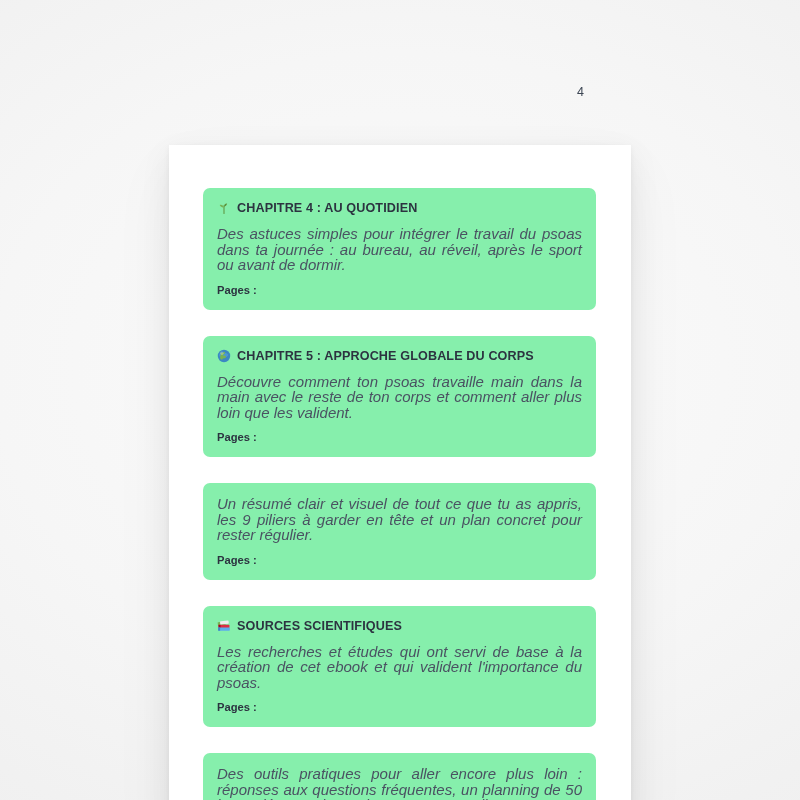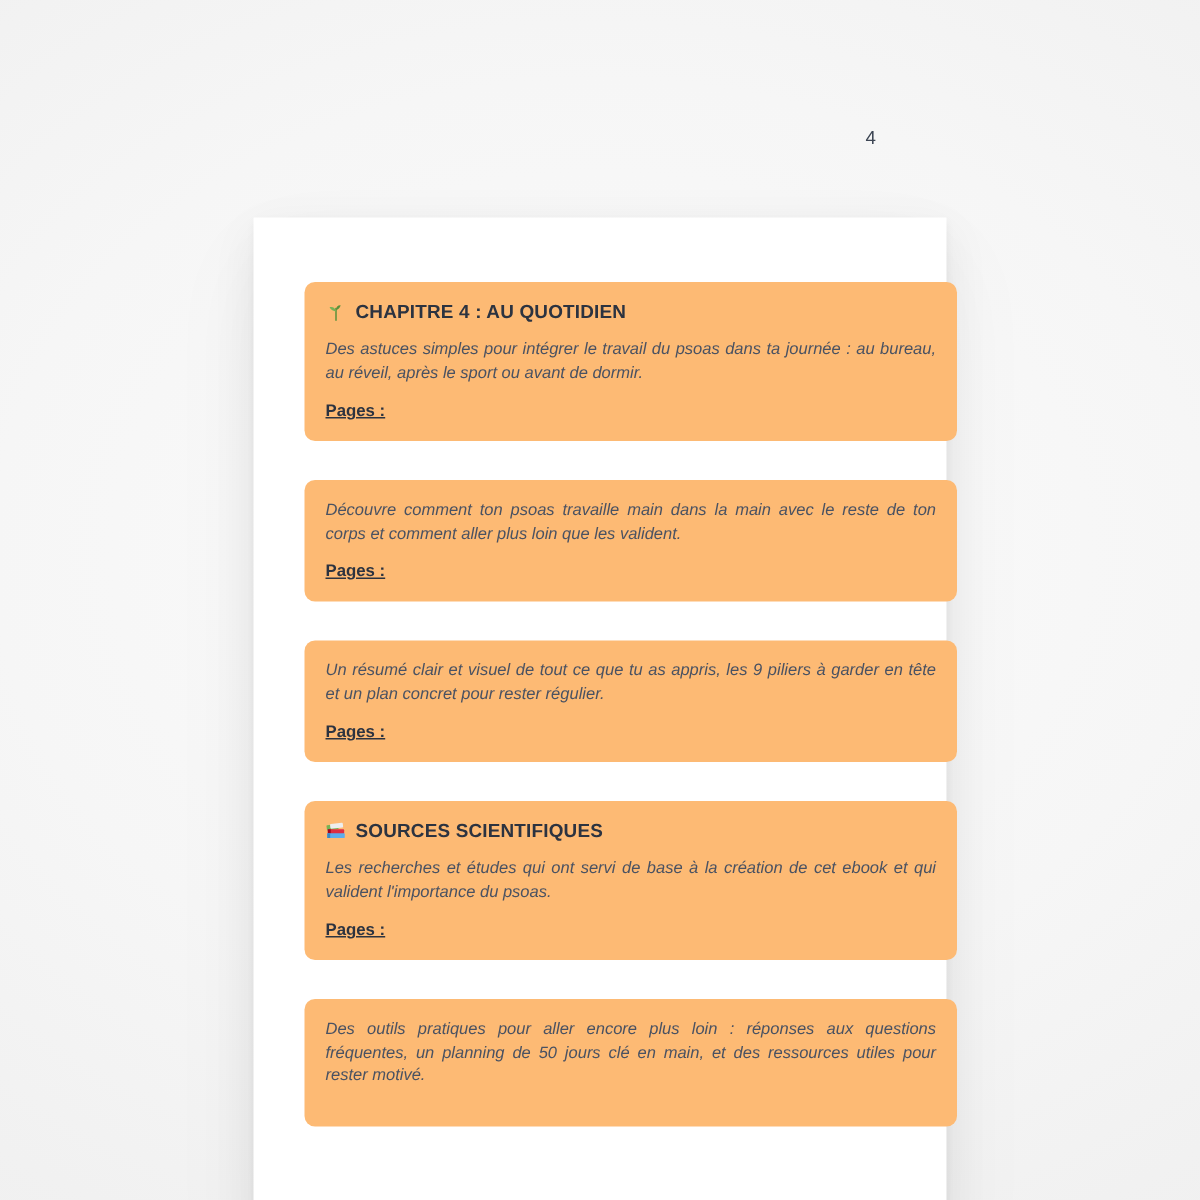--- a/index.html
+++ b/index.html
@@ -47,26 +47,26 @@
 
   
   .card-stack {
     position: absolute;
     left: 34px;
     top: 43px;
     width: 393px;
   }
 
   .chapter-card {
-    background: #fdba74;
+    background: #86efac;
     border-radius: 7px;
     padding: 13px 14px 14px 14px;
     margin-bottom: 26px;
     box-sizing: border-box;
-    width: 435px;
+    width: 393px;
   }
 
   .chapter-card.tight {
     margin-bottom: 26px;
   }
 
   .card-heading {
     display: flex;
     align-items: flex-start;
     gap: 6px;
@@ -87,34 +87,33 @@
   .card-title {
     font-size: 12.6px;
     font-weight: bold;
     color: #2c3340;
     letter-spacing: 0.01em;
     line-height: 15px;
     margin: 0;
   }
 
   .card-desc {
-    font-size: 11px;
+    font-size: 15px;
     font-style: italic;
     color: #4a5262;
     line-height: 15.5px;
     text-align: justify;
     margin: 0 0 11px 0;
   }
 
   .card-pages {
     font-size: 11.2px;
     font-weight: bold;
     color: #2c3340;
     margin: 0;
-    text-decoration: underline;
   }
 
   
   .page-number {
     position: absolute;
     right: 47px;
     bottom: 46px;
     font-size: 12.5px;
     color: #3d4654;
     font-weight: normal;
@@ -146,20 +145,31 @@
                 <path d="M18 15c3.5-1 7-4 8-8.5-4.5-0.5-8 2.5-8 8.5z" fill="#5c913b"></path>
               </svg>
             </span>
             <div class="card-title">CHAPITRE 4 : AU QUOTIDIEN</div>
           </div>
           <p class="card-desc">Des astuces simples pour intégrer le travail du psoas dans ta journée : au bureau, au réveil, après le sport ou avant de dormir.</p>
           <p class="card-pages">Pages :</p>
         </div>
 
         <div class="chapter-card">
+          <div class="card-heading">
+            <span class="card-emoji">
+              <svg class="emoji-svg" viewBox="0 0 36 36" xmlns="http://www.w3.org/2000/svg">
+                <circle cx="18" cy="18" r="16" fill="#3b88c3"></circle>
+                <path d="M6 12c3-1 5 1 8 0s5-3 8-2 6 2 7 5c-1 4-4 6-7 5s-4-3-7-2-4 3-7 2-3-5-2-8z" fill="#5dadec" opacity="0.45"></path>
+                <path d="M9 9c2.5 0 4 1.5 5.5 1s2-2.5 4-2 3 2 2 3.5-3 1-4 2.5.5 3 2 3.5 3.5-.5 4.5 1-.5 3.5-2 4.5-4 .5-5.5 1.5-1 3-3 3-3.5-2-4.5-3.5S9 19 9 17s1-3 1-4.5S8.5 9 9 9z" fill="#77b255"></path>
+                <circle cx="12.5" cy="11" r="4.5" fill="#ffffff" opacity="0.28"></circle>
+              </svg>
+            </span>
+            <div class="card-title">CHAPITRE 5 : APPROCHE GLOBALE DU CORPS</div>
+          </div>
           <p class="card-desc">Découvre comment ton psoas travaille main dans la main avec le reste de ton corps et comment aller plus loin que les valident.</p>
           <p class="card-pages">Pages :</p>
         </div>
 
         <div class="chapter-card">
           <p class="card-desc">Un résumé clair et visuel de tout ce que tu as appris, les 9 piliers à garder en tête et un plan concret pour rester régulier.</p>
           <p class="card-pages">Pages :</p>
         </div>
 
         <div class="chapter-card">

